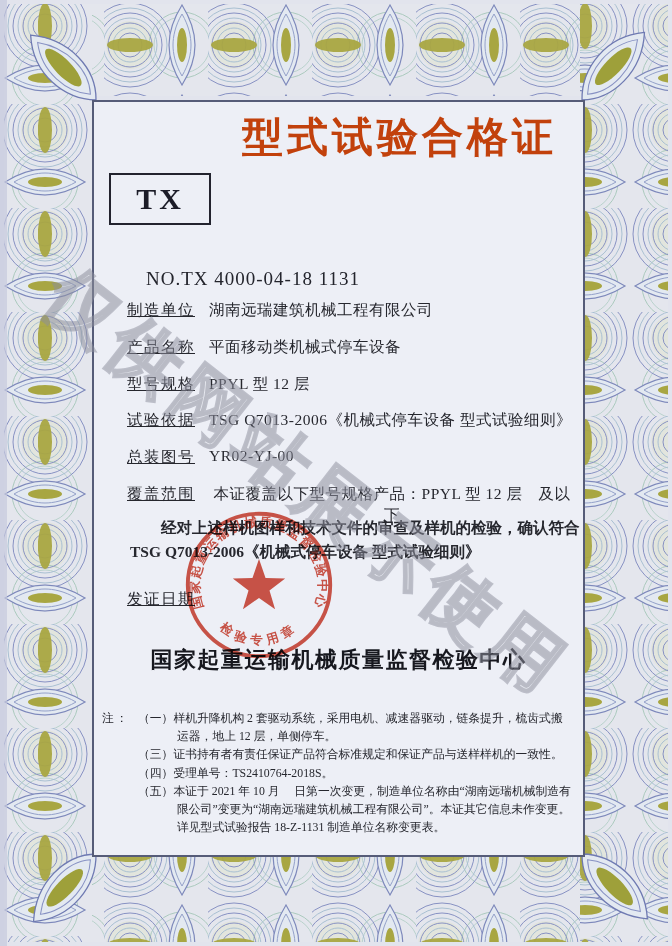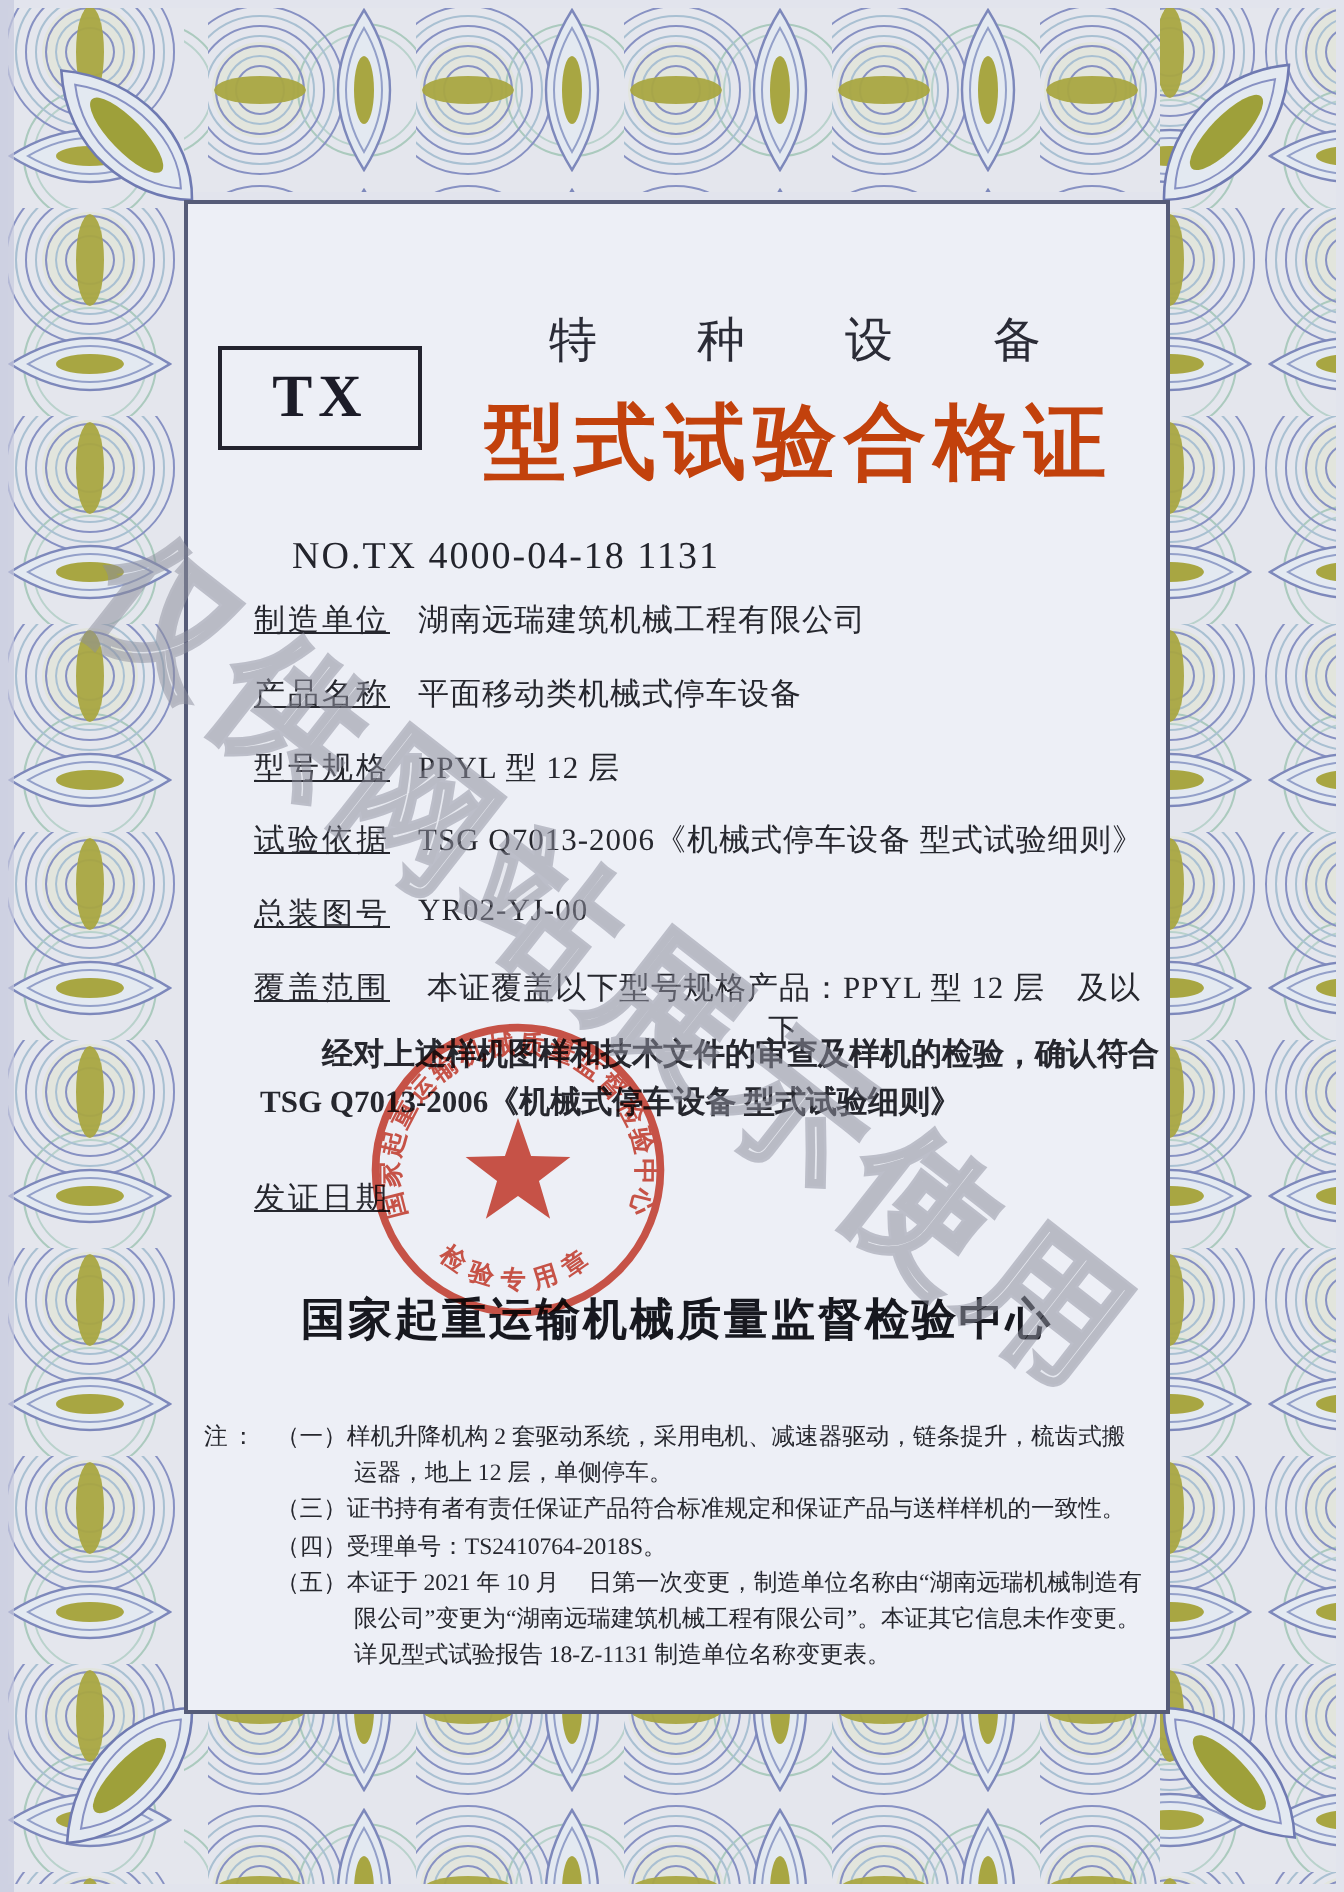--- a/index.html
+++ b/index.html
@@ -116,21 +116,20 @@
     <rect x="0" y="0" width="7" height="946" fill="#c6c9dd" opacity=".7"></rect>
   </svg>
 
   <div class="inner">
 
     <div class="tx-box">
       <span>TX</span>
     </div>
 
     <div class="hdr">
-      <div class="cat">特 种 设 备</div>
       <div class="title">型式试验合格证</div>
     </div>
     <div class="certno">NO.TX 4000-04-18 1131</div>
 
     <div class="fields">
       <div class="frow">
         <span class="flabel">制造单位</span>
         <span class="fvalue">湖南远瑞建筑机械工程有限公司</span>
       </div>
       <div class="frow">

